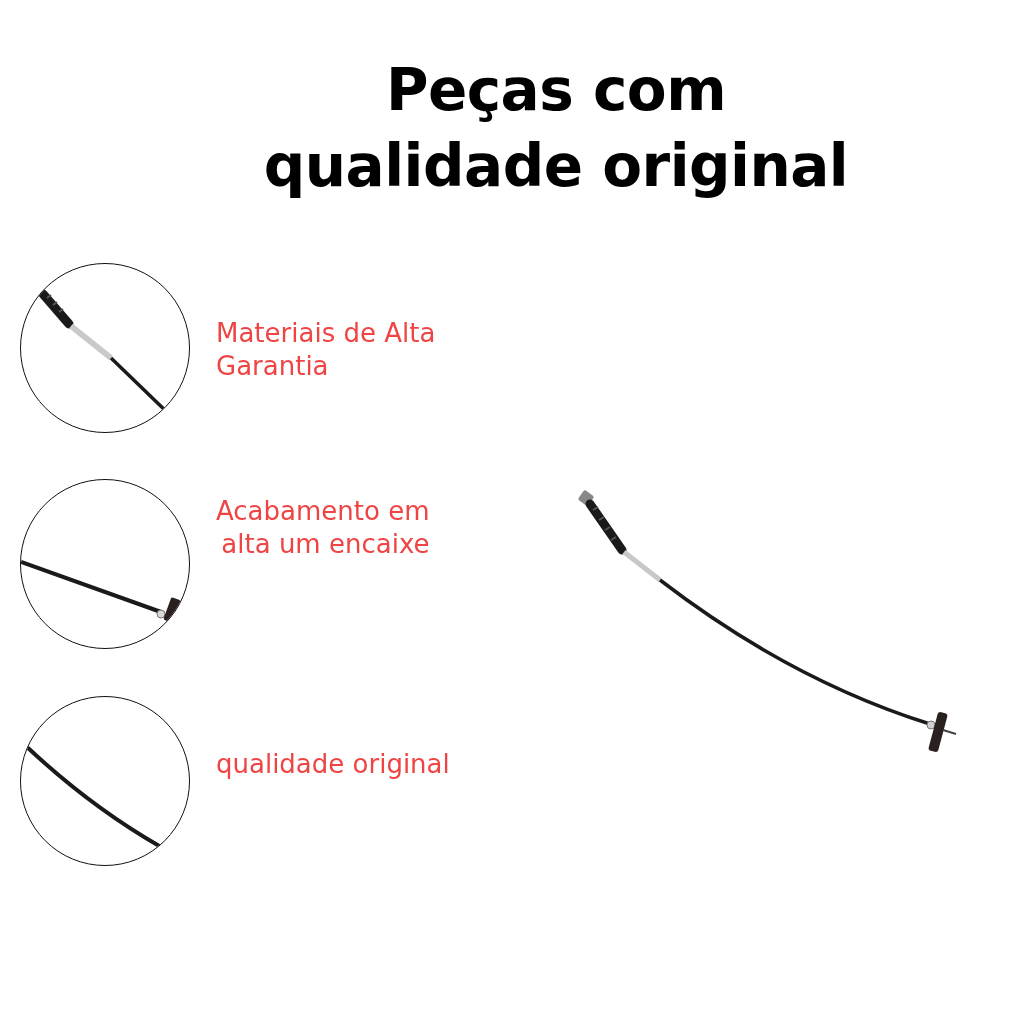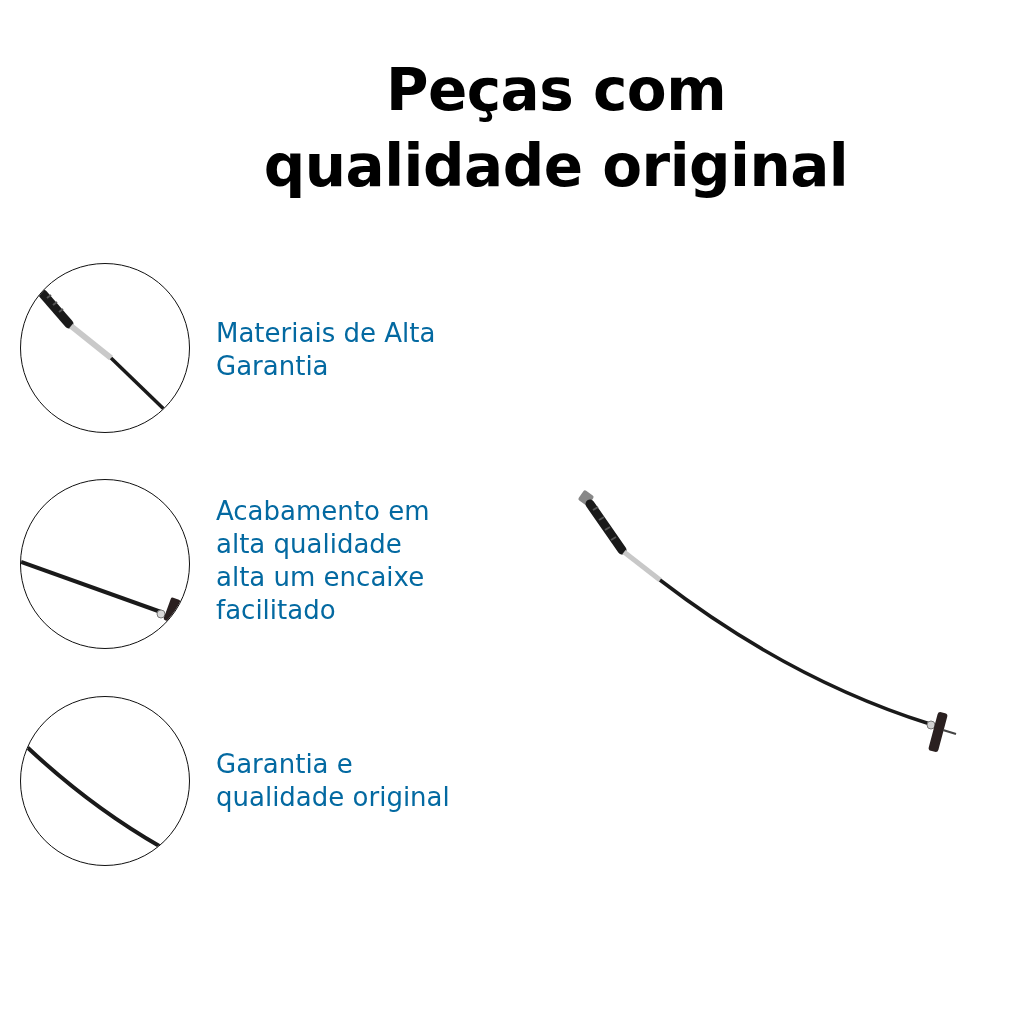--- a/index.html
+++ b/index.html
@@ -1,21 +1,21 @@
 <!DOCTYPE html>
 <html><head>
 <meta charset="utf-8">
 <style>
   html, body { margin:0; padding:0; background:#ffffff; }
   body { width:1024px; height:1024px; position:relative; overflow:hidden; font-family:"DejaVu Sans", sans-serif; color:#000; }
   .title { position:absolute; left:0; top:52px; width:1024px; text-align:center; font-family:"DejaVu Sans", sans-serif; font-weight:bold; font-size:58px; line-height:76px; letter-spacing:-0.5px;padding-left:44px; }
   .feature { position:absolute; left:20px; width:500px; height:172px; }
   .circle { position:absolute; left:0; top:0; width:168px; height:168px; border:1.5px solid #111; border-radius:50%; overflow:hidden; background:#fff; }
   .circle svg { width:168px; height:168px; display:block; }
-  .ftext { position:absolute; left:196px; font-family:"DejaVu Sans", sans-serif; font-size:26px; line-height:33px; color:#0369a1; font-weight:normal; }
+  .ftext { position:absolute; left:196px; font-family:"DejaVu Sans", sans-serif; font-size:26px; line-height:33px; color:#ef4444; font-weight:normal; }
   .ftext div { white-space:nowrap; }
   .product { position:absolute; left:560px; top:480px; width:420px; height:290px; }
 </style>
 </head>
 <body>
 
 <div class="title">
   <div>Peças com</div>
   <div>qualidade original</div>
 </div>
@@ -28,44 +28,41 @@
       <path d="M50 62 L90 94" stroke="#c9c9c9" stroke-width="6"></path>
       <path d="M90 94 L150 152" stroke="#1a1a1a" stroke-width="3.5"></path>
     </svg>
   </div>
   <div class="ftext" style="top:54px;">
     <div>Materiais de Alta</div>
     <div>Garantia</div>
   </div>
 </div>
 
-<div class="feature" style="top:479px;">
+<div class="feature" style="top:479px;text-align:right;">
   <div class="circle">
     <svg viewBox="0 0 168 168">
       <path d="M0 82 L140 132" stroke="#1a1a1a" stroke-width="4"></path>
       <circle cx="140" cy="134" r="4" fill="#d9d9d9" stroke="#777" stroke-width="1"></circle>
       <rect x="146" y="118" width="10" height="24" rx="2" fill="#2a2020" transform="rotate(20 151 130)"></rect>
     </svg>
   </div>
   <div class="ftext" style="top:16px;">
     <div>Acabamento em</div>
-    <div>alta qualidade</div>
     <div>alta um encaixe</div>
-    <div>facilitado</div>
   </div>
 </div>
 
 <div class="feature" style="top:696px;">
   <div class="circle">
     <svg viewBox="0 0 168 168">
       <path d="M6 50 Q70 110 140 150" stroke="#1a1a1a" stroke-width="4" fill="none"></path>
     </svg>
   </div>
   <div class="ftext" style="top:52px;">
-    <div>Garantia e</div>
     <div>qualidade original</div>
   </div>
 </div>
 
 <div class="product">
   <svg viewBox="0 0 420 290" width="420" height="290">
     <rect x="20" y="12" width="12" height="12" rx="2" fill="#888" transform="rotate(35 26 18)"></rect>
     <path d="M30 24 L62 70" stroke="#1a1a1a" stroke-width="9" stroke-linecap="round"></path>
     <path d="M33 30 l5 -3 M39 40 l5 -3 M45 50 l5 -3 M51 60 l5 -3" stroke="#555" stroke-width="2"></path>
     <path d="M64 72 L100 100" stroke="#c8c8c8" stroke-width="5"></path>

